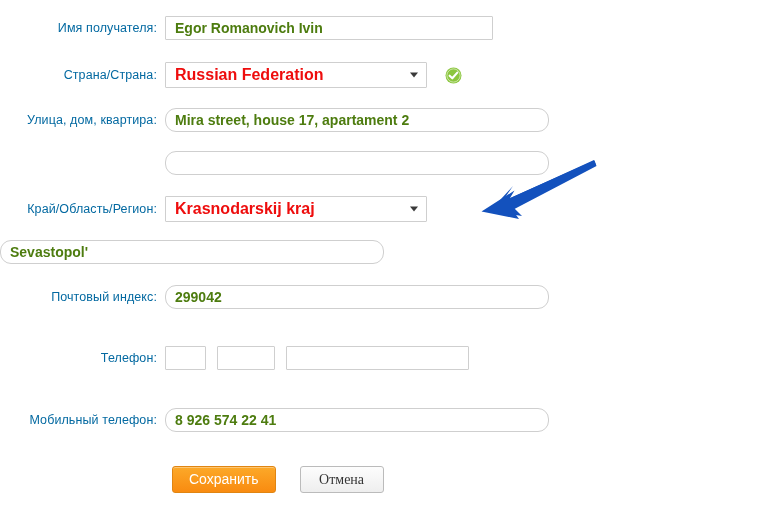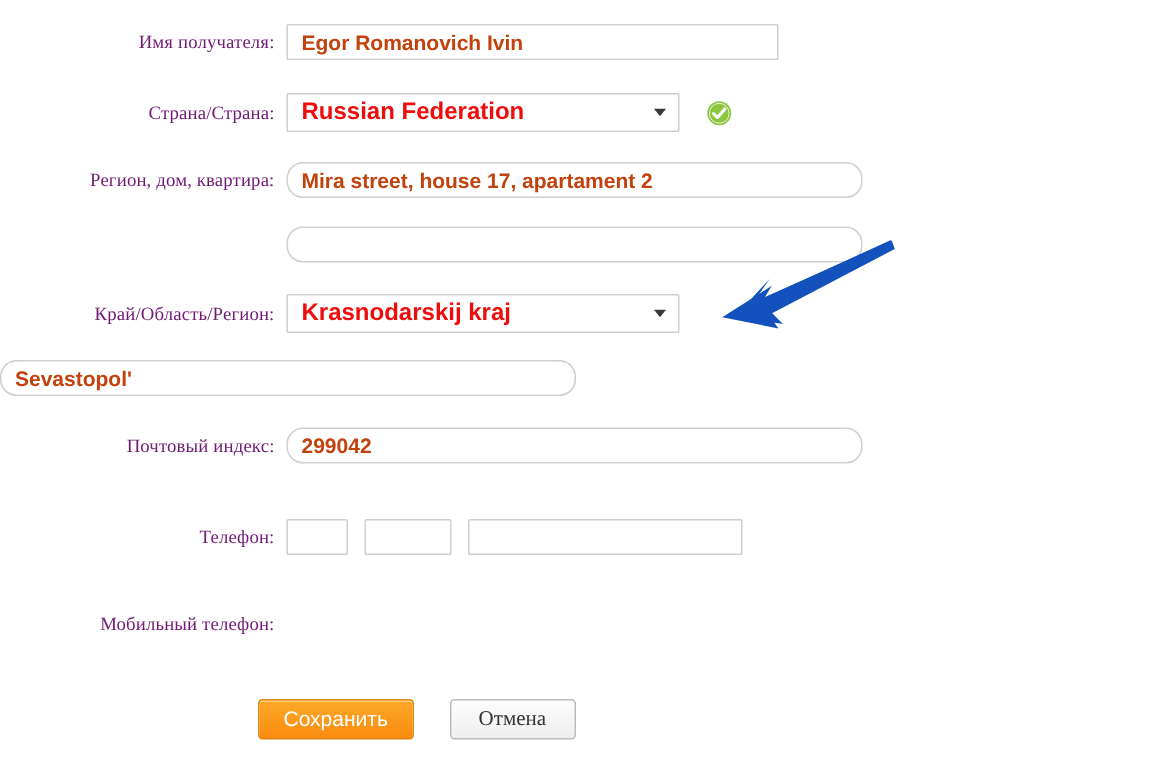--- a/index.html
+++ b/index.html
@@ -31,44 +31,43 @@
     display: flex;
     align-items: center;
   }
 
   .field-label {
     width: 165px;
     text-align: right;
     padding-right: 8px;
     box-sizing: border-box;
     font-size: 12.5px;
-    color: #701a75;
-    font-family: Liberation Serif, serif;
+    color: #0369a1;
+    font-family: Liberation Sans, sans-serif;
     line-height: 16px;
     white-space: nowrap;
     letter-spacing: 0.1px;
-    margin-left: 26px;
   }
 
   .field-control {
     position: relative;
     display: flex;
     align-items: center;
   }
 
   .text-input {
     box-sizing: border-box;
     height: 24px;
     border: 1px solid #cfcfcf;
     background: #ffffff;
     border-radius: 1px;
     font-family: "Liberation Sans", sans-serif;
     font-size: 14px;
     font-weight: bold;
-    color: #c2410c;
+    color: #4d7c0f;
     padding: 0 6px 0 9px;
     line-height: 22px;
     outline: none;
     display: flex;
     align-items: center;
   }
   .text-input.empty { color: #333; }
 
   .w-main   { width: 384px; border-radius: 11px; }
   .w-first  { width: 328px; }
@@ -185,21 +184,21 @@
         <svg width="17" height="17" viewBox="0 0 17 17" xmlns="http://www.w3.org/2000/svg">
           <circle cx="8.5" cy="8.5" r="8" fill="#8cc63f"></circle>
           <circle cx="8.5" cy="8.5" r="6.6" fill="#8cc63f" stroke="#ffffff" stroke-width="0.6" opacity="0.9"></circle>
           <path d="M4.6 8.7 L7.3 11.3 L12.3 5.6" fill="none" stroke="#ffffff" stroke-width="2.1" stroke-linecap="round" stroke-linejoin="round"></path>
         </svg>
       </span>
     </div>
   </div>
 
   <div class="form-row" style="top:108px;">
-    <div class="field-label">Регион, дом, квартира:</div>
+    <div class="field-label">Улица, дом, квартира:</div>
     <div class="field-control">
       <div class="text-input w-main">Mira street, house 17, apartament 2</div>
     </div>
   </div>
 
   <div class="form-row" style="top:151px;">
     <div class="field-label"></div>
     <div class="field-control">
       <div class="text-input w-main empty"></div>
     </div>
@@ -234,20 +233,23 @@
       <div class="phone-group">
         <div class="text-input ph-1 empty"></div>
         <div class="text-input ph-2 empty"></div>
         <div class="text-input ph-3 empty"></div>
       </div>
     </div>
   </div>
 
   <div class="form-row" style="top:408px;">
     <div class="field-label">Мобильный телефон:</div>
+    <div class="field-control">
+      <div class="text-input w-main">8 926 574 22 41</div>
+    </div>
   </div>
 
   <div class="btn-row" style="left:172px; top:466px;">
     <div class="btn-save">Сохранить</div>
     <div class="btn-cancel">Отмена</div>
   </div>
 
   <div class="annotation-arrow">
     <svg width="140" height="75" viewBox="0 0 140 75" xmlns="http://www.w3.org/2000/svg">
       <path d="M124 10 L32 52 L43 36 L20 61 L52 66 L42 56 L126 15 Z" fill="#1351bd"></path>

